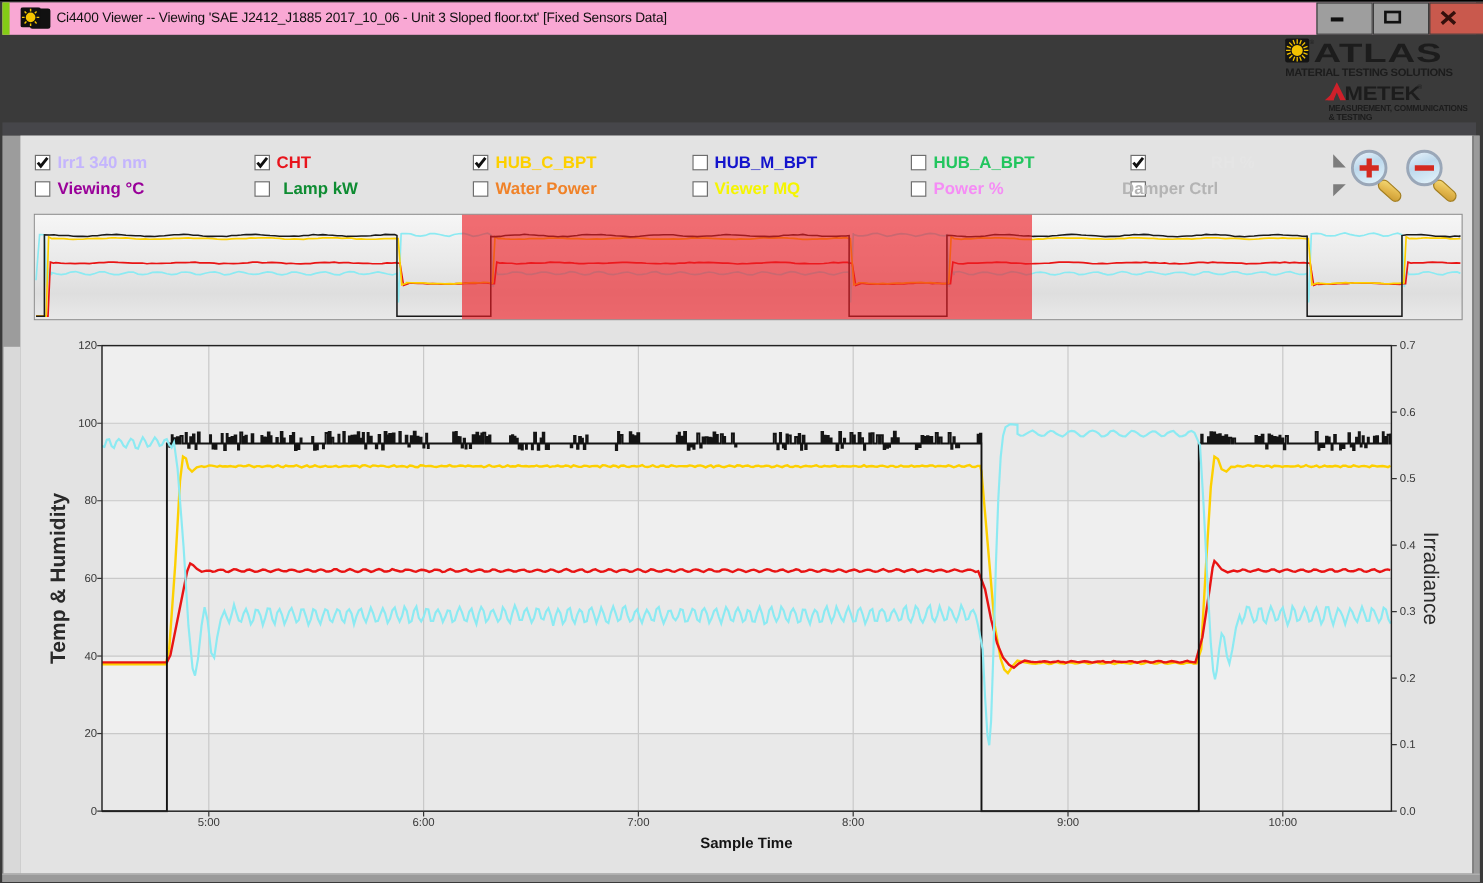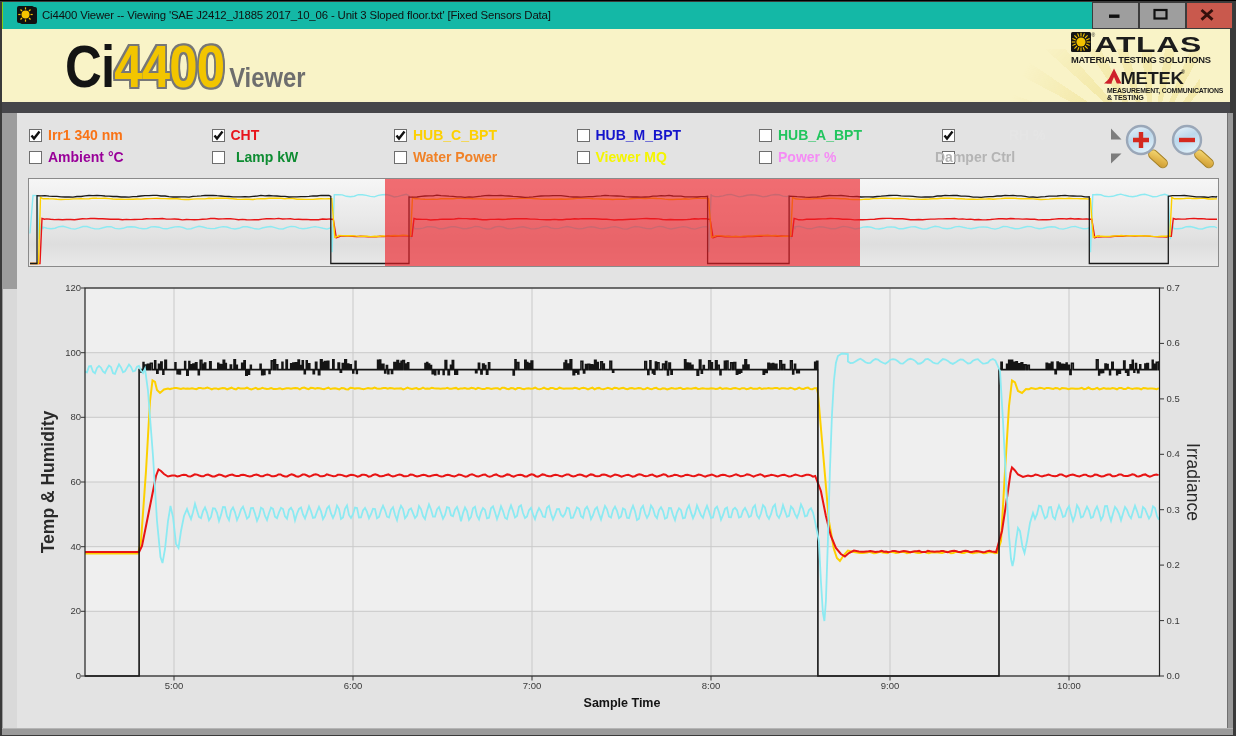--- a/index.html
+++ b/index.html
@@ -1,17 +1,17 @@
 <!DOCTYPE html>
 <html><head><meta charset="utf-8"><style>
 *{margin:0;padding:0;box-sizing:border-box}
 body{width:1236px;height:736px;font-family:"Liberation Sans",sans-serif;background:#000;overflow:hidden}
 #win{position:absolute;left:0;top:0;width:1236px;height:736px;background:#3a3a3a;border-top:1px solid #000}
 
-#tbar{position:absolute;left:2px;top:1px;width:1228px;height:27px;background:#14b8a6;border-left:1px solid #84cc16}
+#tbar{position:absolute;left:2px;top:1px;width:1228px;height:27px;background:#f9a8d4;border-left:6px solid #84cc16}
 #ticon{position:absolute;left:17px;top:5px;width:17px;height:17px;background:#111;border-radius:2px}
 #ttext{position:absolute;left:39px;top:7px;font-size:11.4px;color:#101010;white-space:nowrap;letter-spacing:-0.15px}
 .wbtn{position:absolute;top:0px;height:27px;width:47px;border:1px solid #3c3c3c;background:#9e9e9e}
 #bmin{left:1089px}#bmax{left:1136px}
 #bclose{position:absolute;top:0;left:1183px;width:47px;height:27px;background:#c9594d;border:1px solid #3c3c3c}
 
 #hdr{position:absolute;left:2px;top:28px;width:1228px;height:73px;background:#f9f3c7;overflow:hidden}
 #ci{position:absolute;left:63px;top:3px;font-weight:bold;font-size:60px;letter-spacing:-1px;color:#141414;transform:scaleX(0.85);transform-origin:0 0}
 #ci .y{color:#f2c500;text-shadow:-2px -2px 0 #777,2px -2px 0 #777,-2px 2px 0 #777,2px 2px 0 #777,0 -2px 0 #777,0 2px 0 #777,-2px 0 0 #777,2px 0 0 #777}
 #ci .v{font-size:28px;font-weight:bold;color:#6e6e6e;letter-spacing:0}
@@ -29,38 +29,34 @@
 #bframe{position:absolute;left:2px;top:727px;width:1231px;height:7px;background:#9a9a9a;border-top:1px solid #b5b5b5}
 </style></head><body>
 <div id="win">
 <div id="tbar">
  <div id="ticon"></div>
  <div id="ttext">Ci4400 Viewer -- Viewing 'SAE J2412_J1885 2017_10_06 - Unit 3 Sloped floor.txt' [Fixed Sensors Data]</div>
  <div class="wbtn" id="bmin"></div>
       <div class="wbtn" id="bmax"></div>
       <div id="bclose"></div>
 </div>
-<div id="hdr">
-      <div style="position:absolute;right:30px;top:20px;width:220px;height:120px;background:repeating-conic-gradient(from 200deg at 78% 80%, rgba(232,210,100,0.28) 0deg 6deg, rgba(0,0,0,0) 6deg 14deg);-webkit-mask-image:radial-gradient(circle at 78% 80%, rgba(0,0,0,1) 0 40%, rgba(0,0,0,0) 75%);border-radius:0"></div>
- <div id="ci">Ci<span class="y">4400</span><span class="v"> Viewer</span></div>
-</div>
 <div id="band"></div>
 <div id="content"></div>
 <div id="panel"></div>
 <div id="lowerpanel"></div>
 <div id="rframe"></div>
 <div id="bframe"></div>
 <div class="cb" style="left:29px;top:128px">
       <svg width="13" height="13" viewBox="0 0 13 13" style="position:absolute;left:-1px;top:-1px">
         <path d="M2.5 6.5 L5 9.5 L10.5 2.5" stroke="#111" stroke-width="2.4" fill="none"></path>
       </svg>
     </div>
-    <div class="cl" style="left:48px;top:126px;color:#f97316">Irr1 340 nm</div>
+    <div class="cl" style="left:48px;top:126px;color:#c4b5fd">Irr1 340 nm</div>
     <div class="cb" style="left:29px;top:149.5px"></div>
-    <div class="cl" style="left:48px;top:147.5px;color:#990099">Ambient °C</div>
+    <div class="cl" style="left:48px;top:147.5px;color:#990099">Viewing °C</div>
     <div class="cb" style="left:211.5px;top:128px">
       <svg width="13" height="13" viewBox="0 0 13 13" style="position:absolute;left:-1px;top:-1px">
         <path d="M2.5 6.5 L5 9.5 L10.5 2.5" stroke="#111" stroke-width="2.4" fill="none"></path>
       </svg>
     </div>
     <div class="cl" style="left:230.5px;top:126px;color:#e8141c">CHT</div>
     <div class="cb" style="left:211.5px;top:149.5px"></div>
     <div class="cl" style="left:236px;top:147.5px;color:#0e8c32">Lamp kW</div>
     <div class="cb" style="left:394px;top:128px">
       <svg width="13" height="13" viewBox="0 0 13 13" style="position:absolute;left:-1px;top:-1px">

